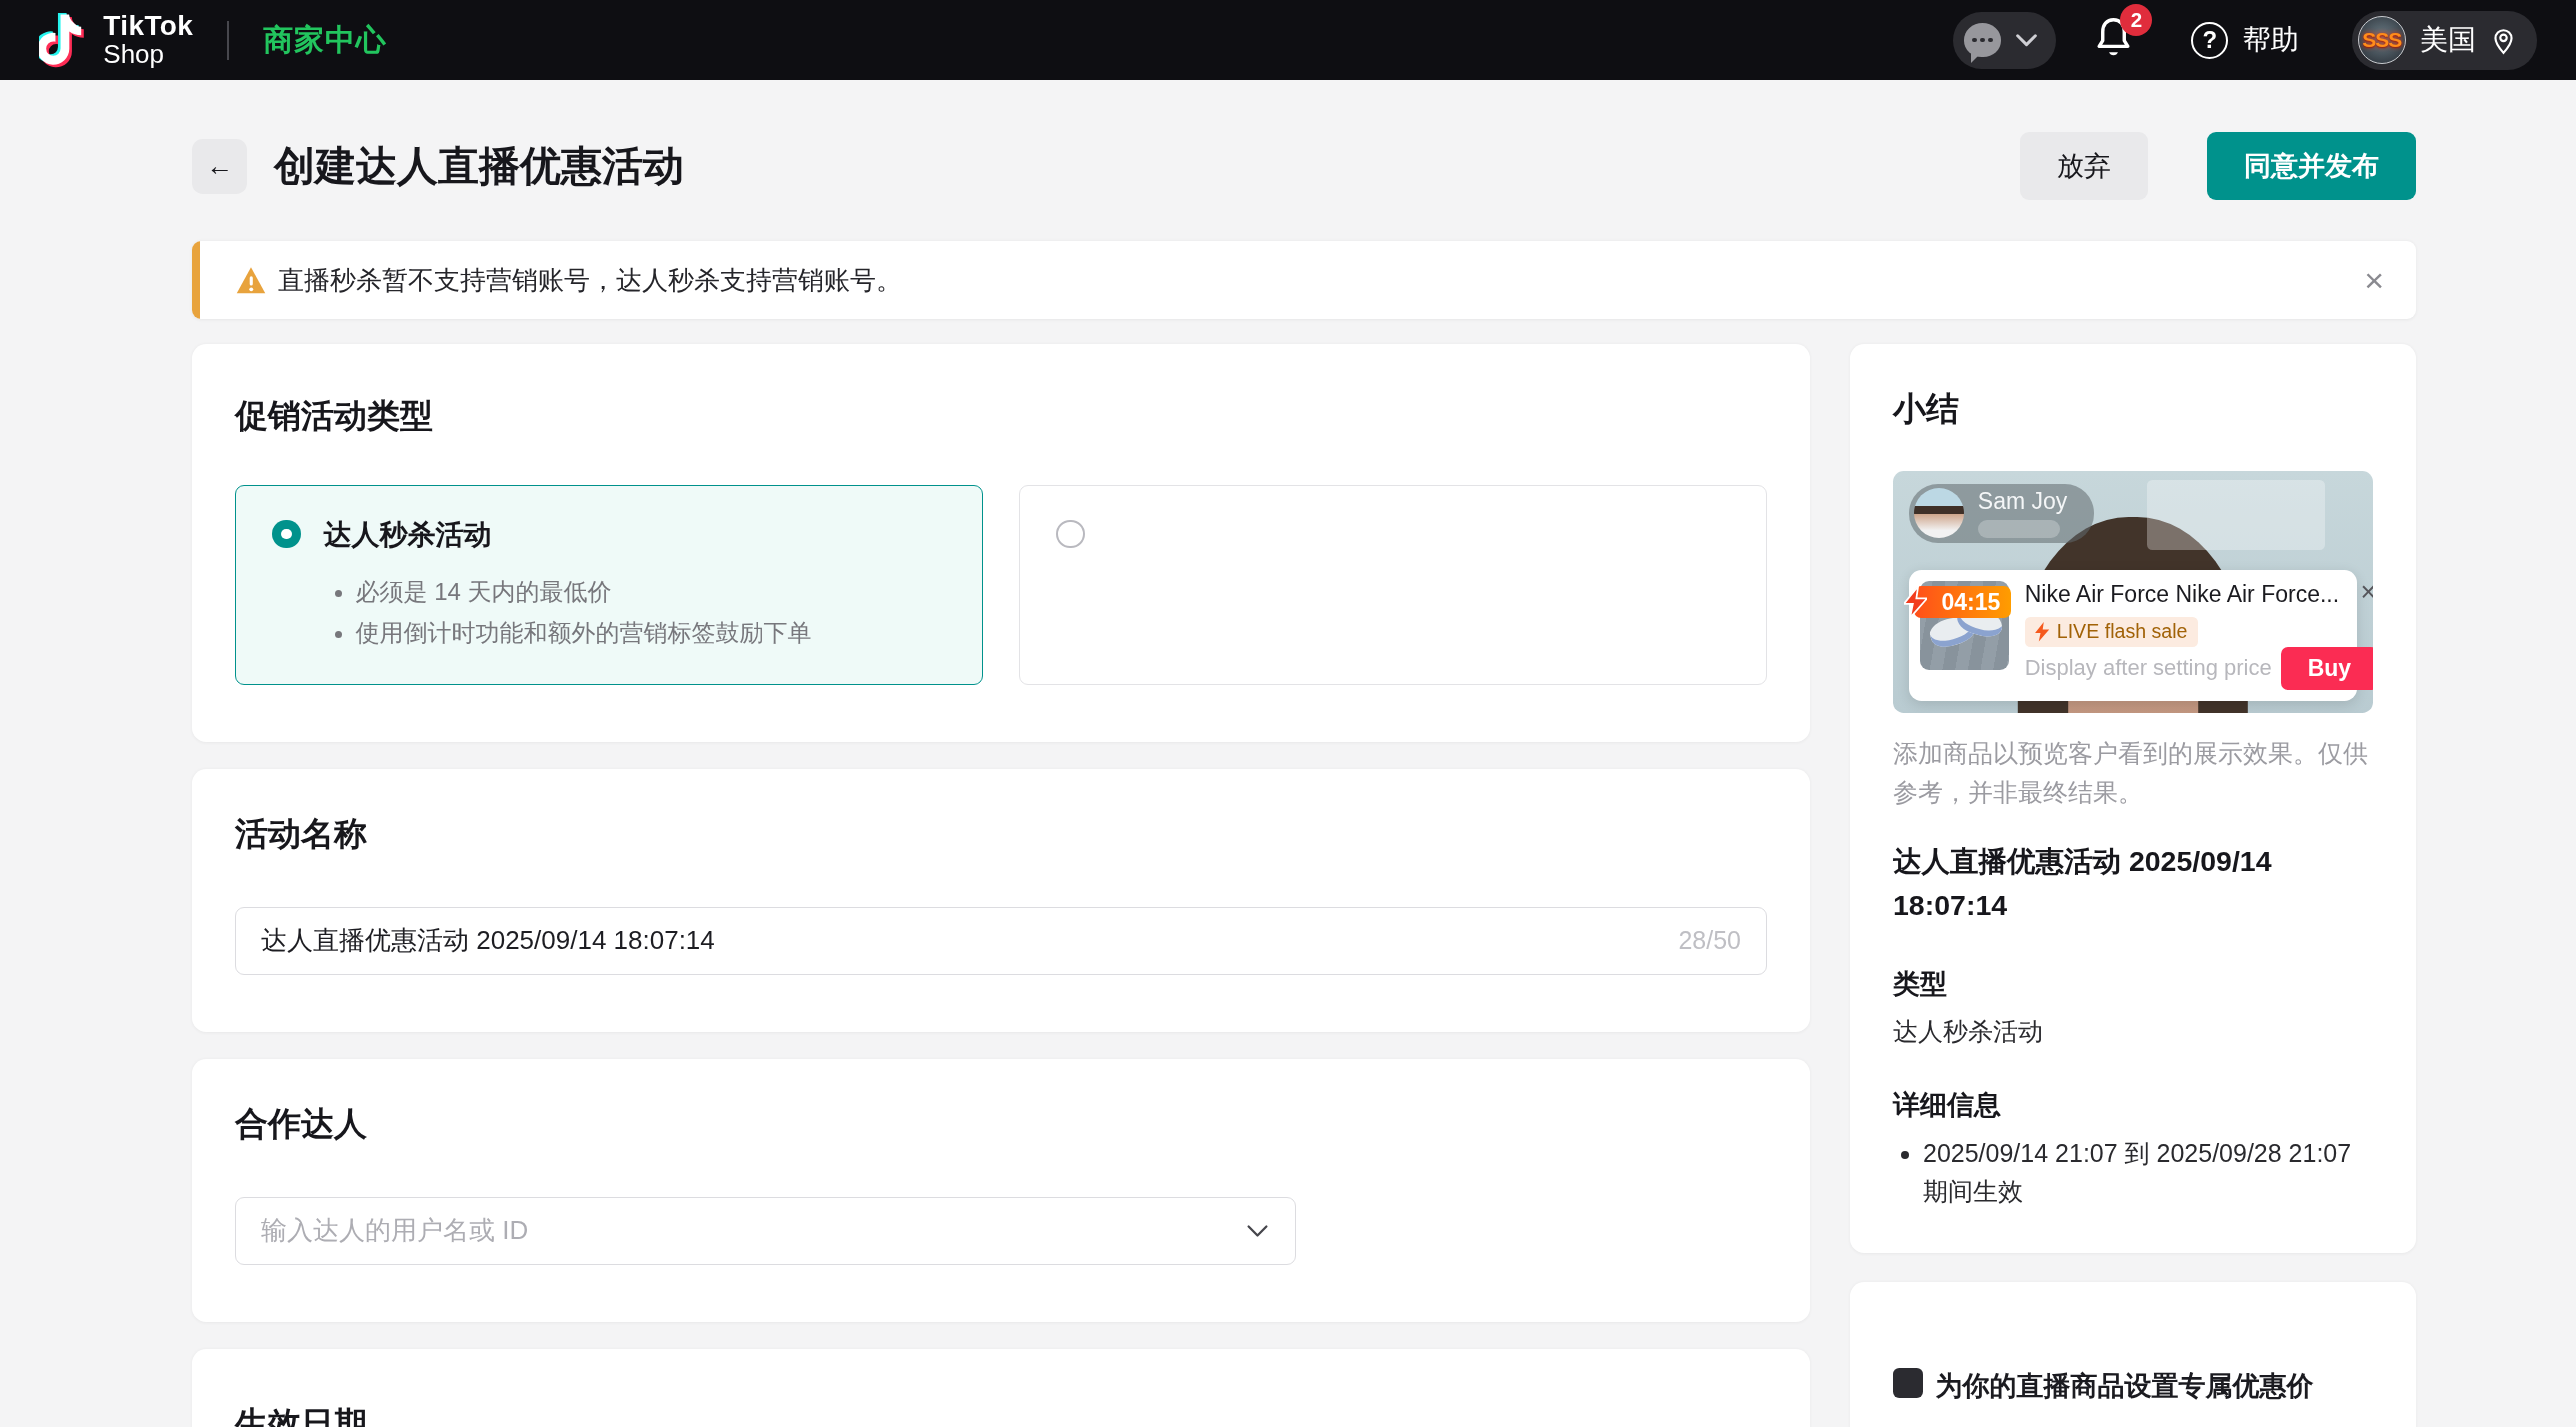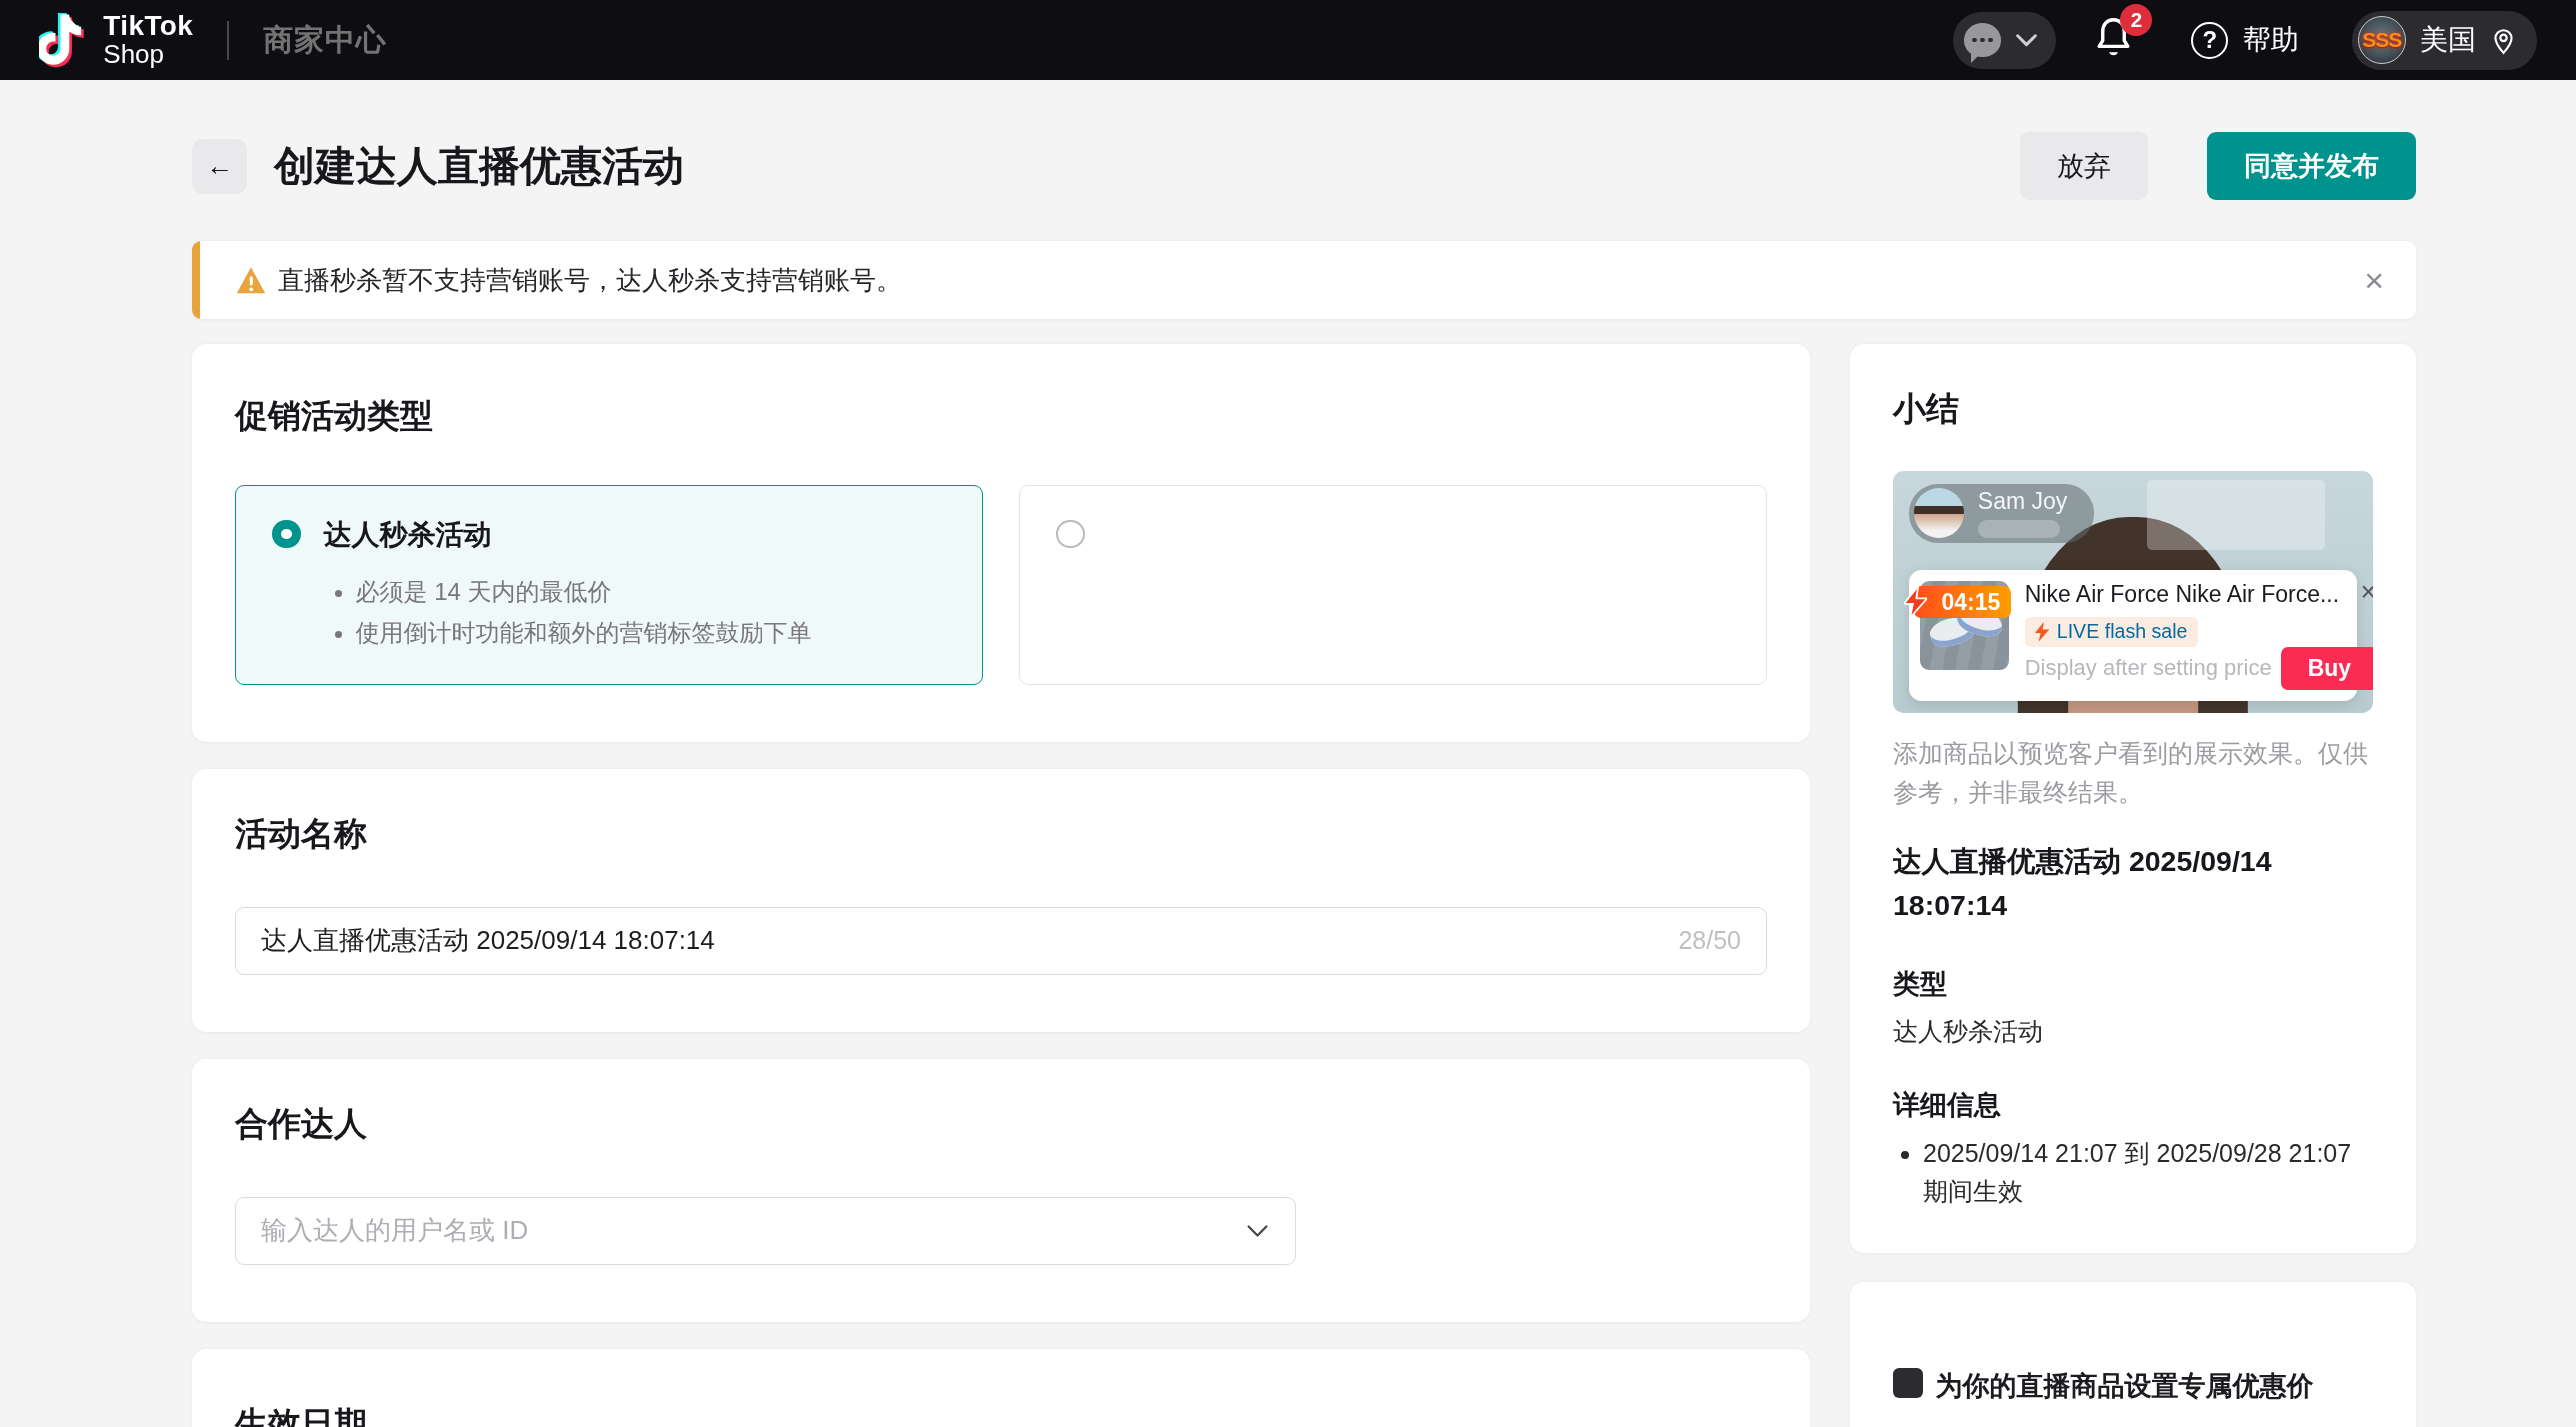--- a/index.html
+++ b/index.html
@@ -7,21 +7,21 @@
   body { background:#f4f4f5; font-family:"Liberation Sans", sans-serif; color:#17171c; }
 
   
   .header { height:80px; background:#0e0e12; display:flex; align-items:center; padding:0 39px; }
   .brand { display:flex; align-items:center; gap:14.3px; }
   .note-logo { width:50px; height:57px; }
   .brand-text { color:#fff; line-height:1.02; }
   .brand-line1 { font-size:28px; font-weight:800; letter-spacing:0.4px; }
   .brand-line2 { font-size:26px; font-weight:400; }
   .hdr-divider { width:1.8px; height:39px; background:#47474d; margin:0 34px; }
-  .portal { color:#737373; font-size:30px; font-weight:600; letter-spacing:0.9px; }
+  .portal { color:#22c55e; font-size:30px; font-weight:600; letter-spacing:0.9px; }
   .hdr-spacer { flex:1; }
   .chat-pill { height:57px; background:#2b2b30; border-radius:28.5px; display:flex; align-items:center; padding:0 18px 0 10.7px; gap:14.3px; cursor:pointer; }
   .chat-bubble { width:37px; height:34px; background:#97979c; border-radius:50% 50% 48% 48%; position:relative; display:flex; align-items:center; justify-content:center; gap:3.6px; }
   .chat-bubble::after { content:""; position:absolute; left:7.1px; bottom:-6.2px; width:0; height:0; border:7.1px solid transparent; border-top-color:#97979c; border-left-color:#97979c; }
   .chat-bubble i { width:4.5px; height:4.5px; border-radius:50%; background:#2b2b30; display:block; }
   .bell-wrap { position:relative; margin-left:37px; cursor:pointer; }
   .badge { position:absolute; top:-12.5px; right:-18px; min-width:32px; height:32px; border-radius:16px; background:#e02d3c; color:#fff; font-size:20.5px; font-weight:700; display:flex; align-items:center; justify-content:center; padding:0 7.1px; }
   .help-wrap { display:flex; align-items:center; gap:14.3px; margin-left:57px; cursor:pointer; }
   .q-circle { width:37px; height:37px; border:2.7px solid #fff; border-radius:50%; color:#fff; font-size:24px; font-weight:700; display:flex; align-items:center; justify-content:center; }
   .help-label { color:#fff; font-size:28px; }
@@ -87,21 +87,21 @@
   .prod-card { position:absolute; left:16px; right:16px; bottom:12.5px; background:#fff; border-radius:12.5px; padding:10.7px; display:flex; box-shadow:0 3.6px 12.5px rgba(0,0,0,.12); }
   .thumb { position:relative; width:89px; height:89px; border-radius:9px; flex:none; background:repeating-linear-gradient(100deg,#939ea7 0 12.5px,#88939c 12.5px 25px); }
   .shoe { position:absolute; width:46px; height:27px; background:#e9edf0; border-radius:40% 55% 45% 45%; box-shadow:inset 0 -6.2px 0 #8ba3cf; }
   .shoe1 { left:10.7px; top:37px; transform:rotate(-18deg); }
   .shoe2 { left:37px; top:27px; transform:rotate(16deg); }
   .timer { position:absolute; top:5.3px; left:-5.3px; background:linear-gradient(90deg,#ff4f1a,#ff9d00); border-radius:7.1px; padding:2.7px 10.7px 2.7px 27px; color:#fff; font-size:23px; font-weight:700; }
   .timer-bolt { position:absolute; left:-10.7px; top:0px; }
   .prod-right { flex:1; margin-left:16px; position:relative; display:flex; flex-direction:column; }
   .prod-title { font-size:23px; color:#1b1b20; padding-right:39px; white-space:nowrap; overflow:hidden; }
   .prod-close { position:absolute; top:-1.8px; right:1.8px; font-size:27px; color:#55555a; line-height:1; cursor:default; }
-  .flash-tag { margin-top:9px; align-self:flex-start; display:flex; align-items:center; gap:7.1px; background:#fcebe0; border-radius:5.3px; padding:3.6px 10.7px; font-size:19.6px; color:#0369a1; }
+  .flash-tag { margin-top:9px; align-self:flex-start; display:flex; align-items:center; gap:7.1px; background:#fcebe0; border-radius:5.3px; padding:3.6px 10.7px; font-size:19.6px; color:#a16207; }
   .prod-bottom { margin-top:auto; display:flex; align-items:center; }
   .price-hint { font-size:22px; color:#b7b7bc; }
   .buy-btn { margin-left:auto; background:#fb2c53; color:#fff; font-size:23px; font-weight:700; border:none; border-radius:7.1px; padding:8px 27px; font-family:inherit; }
 
   .sum-note { margin-top:21.4px; font-size:25px; line-height:1.55; color:#9b9ba1; }
   .sum-name { margin-top:27px; font-size:28.5px; font-weight:700; line-height:1.55; }
   .sum-label { margin-top:39px; font-size:27px; font-weight:700; }
   .sum-value { margin-top:12.5px; font-size:25px; color:#2a2a2e; }
   .sum-details { margin:12.5px 0 0 30px; }
   .sum-details li { font-size:25px; line-height:1.5; color:#2a2a2e; }

